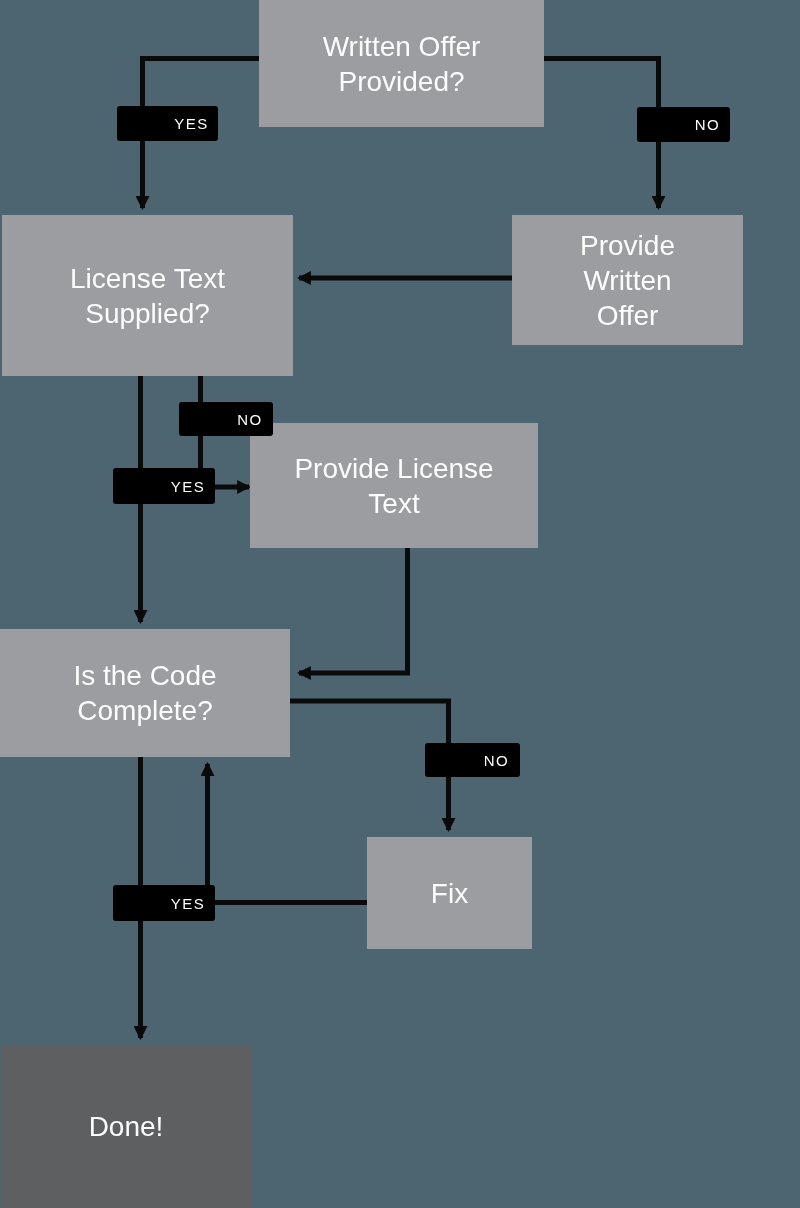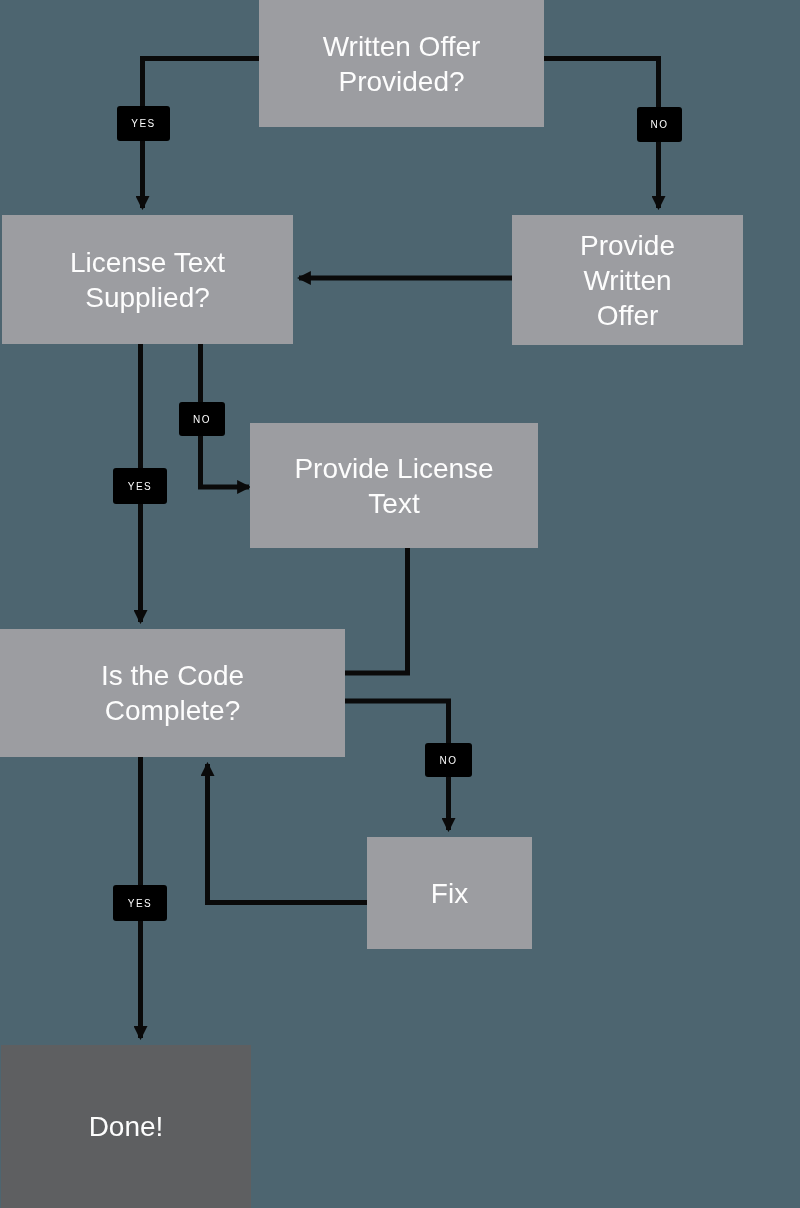--- a/index.html
+++ b/index.html
@@ -30,31 +30,32 @@
     font-weight: 300;
     text-align: center;
     line-height: 35px;
   }
   .node.done { background: var(--done-fill, #5E5F61); }
   .edge-label {
     position: absolute;
     display: flex; align-items: center; justify-content: center;
     background: var(--label-bg, #000000);
     color: var(--text, #FDFDFD);
-    font-size: 10px;
+    font-size: 15px;
     font-weight: 300;
     letter-spacing: 1.5px;
     border-radius: 3px;
+    padding-left: 48px;
   }
   
   .n-written        { left: 259px; top: 0;      width: 285px; height: 127px; }
-  .n-license        { left: 2px;   top: 215px;  width: 291px; height: 129px; }
+  .n-license        { left: 2px;   top: 215px;  width: 291px; height: 161px; }
   .n-provide-offer  { left: 512px; top: 215px;  width: 231px; height: 130px; }
   .n-provide-license{ left: 250px; top: 423px;  width: 288px; height: 125px; }
-  .n-code           { left: 0;     top: 629px;  width: 345px; height: 128px; }
+  .n-code           { left: 0;     top: 629px;  width: 290px; height: 128px; }
   .n-fix            { left: 367px; top: 837px;  width: 165px; height: 112px; }
   .n-done           { left: 1px;   top: 1045px; width: 250px; height: 163px; }
   
   .l-yes1 { left: 117px; top: 106px; width: 53px; height: 35px; }
   .l-no1  { left: 637px; top: 107px; width: 45px; height: 35px; }
   .l-no2  { left: 179px; top: 402px; width: 46px; height: 34px; }
   .l-yes2 { left: 113px; top: 468px; width: 54px; height: 36px; }
   .l-no3  { left: 425px; top: 743px; width: 47px; height: 34px; }
   .l-yes3 { left: 113px; top: 885px; width: 54px; height: 36px; }
 </style>

